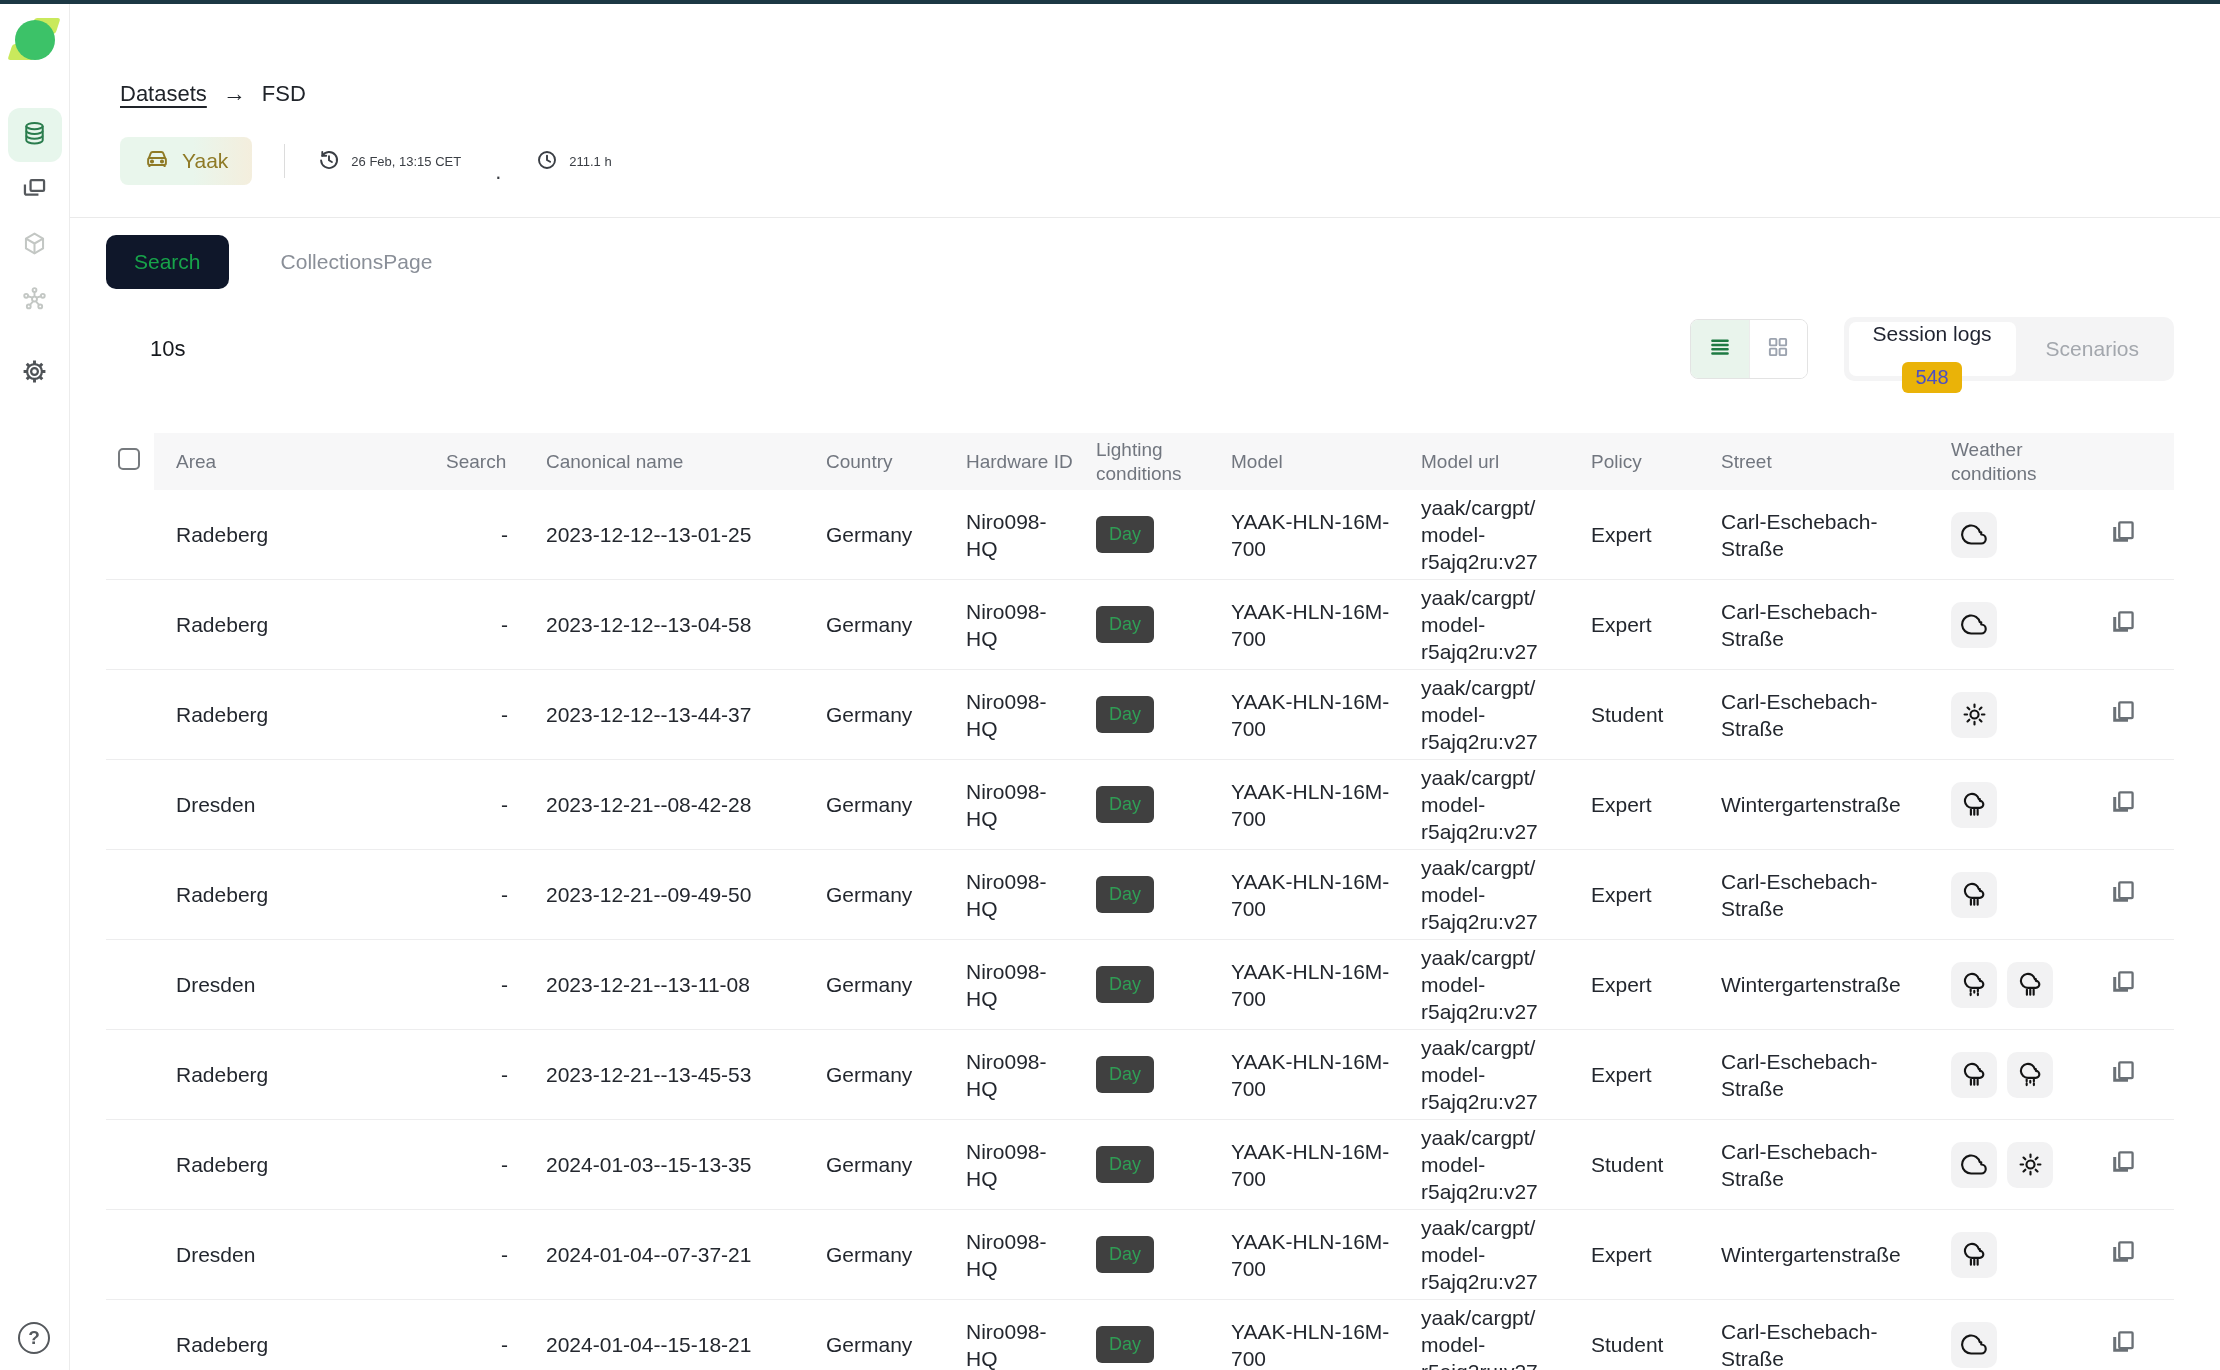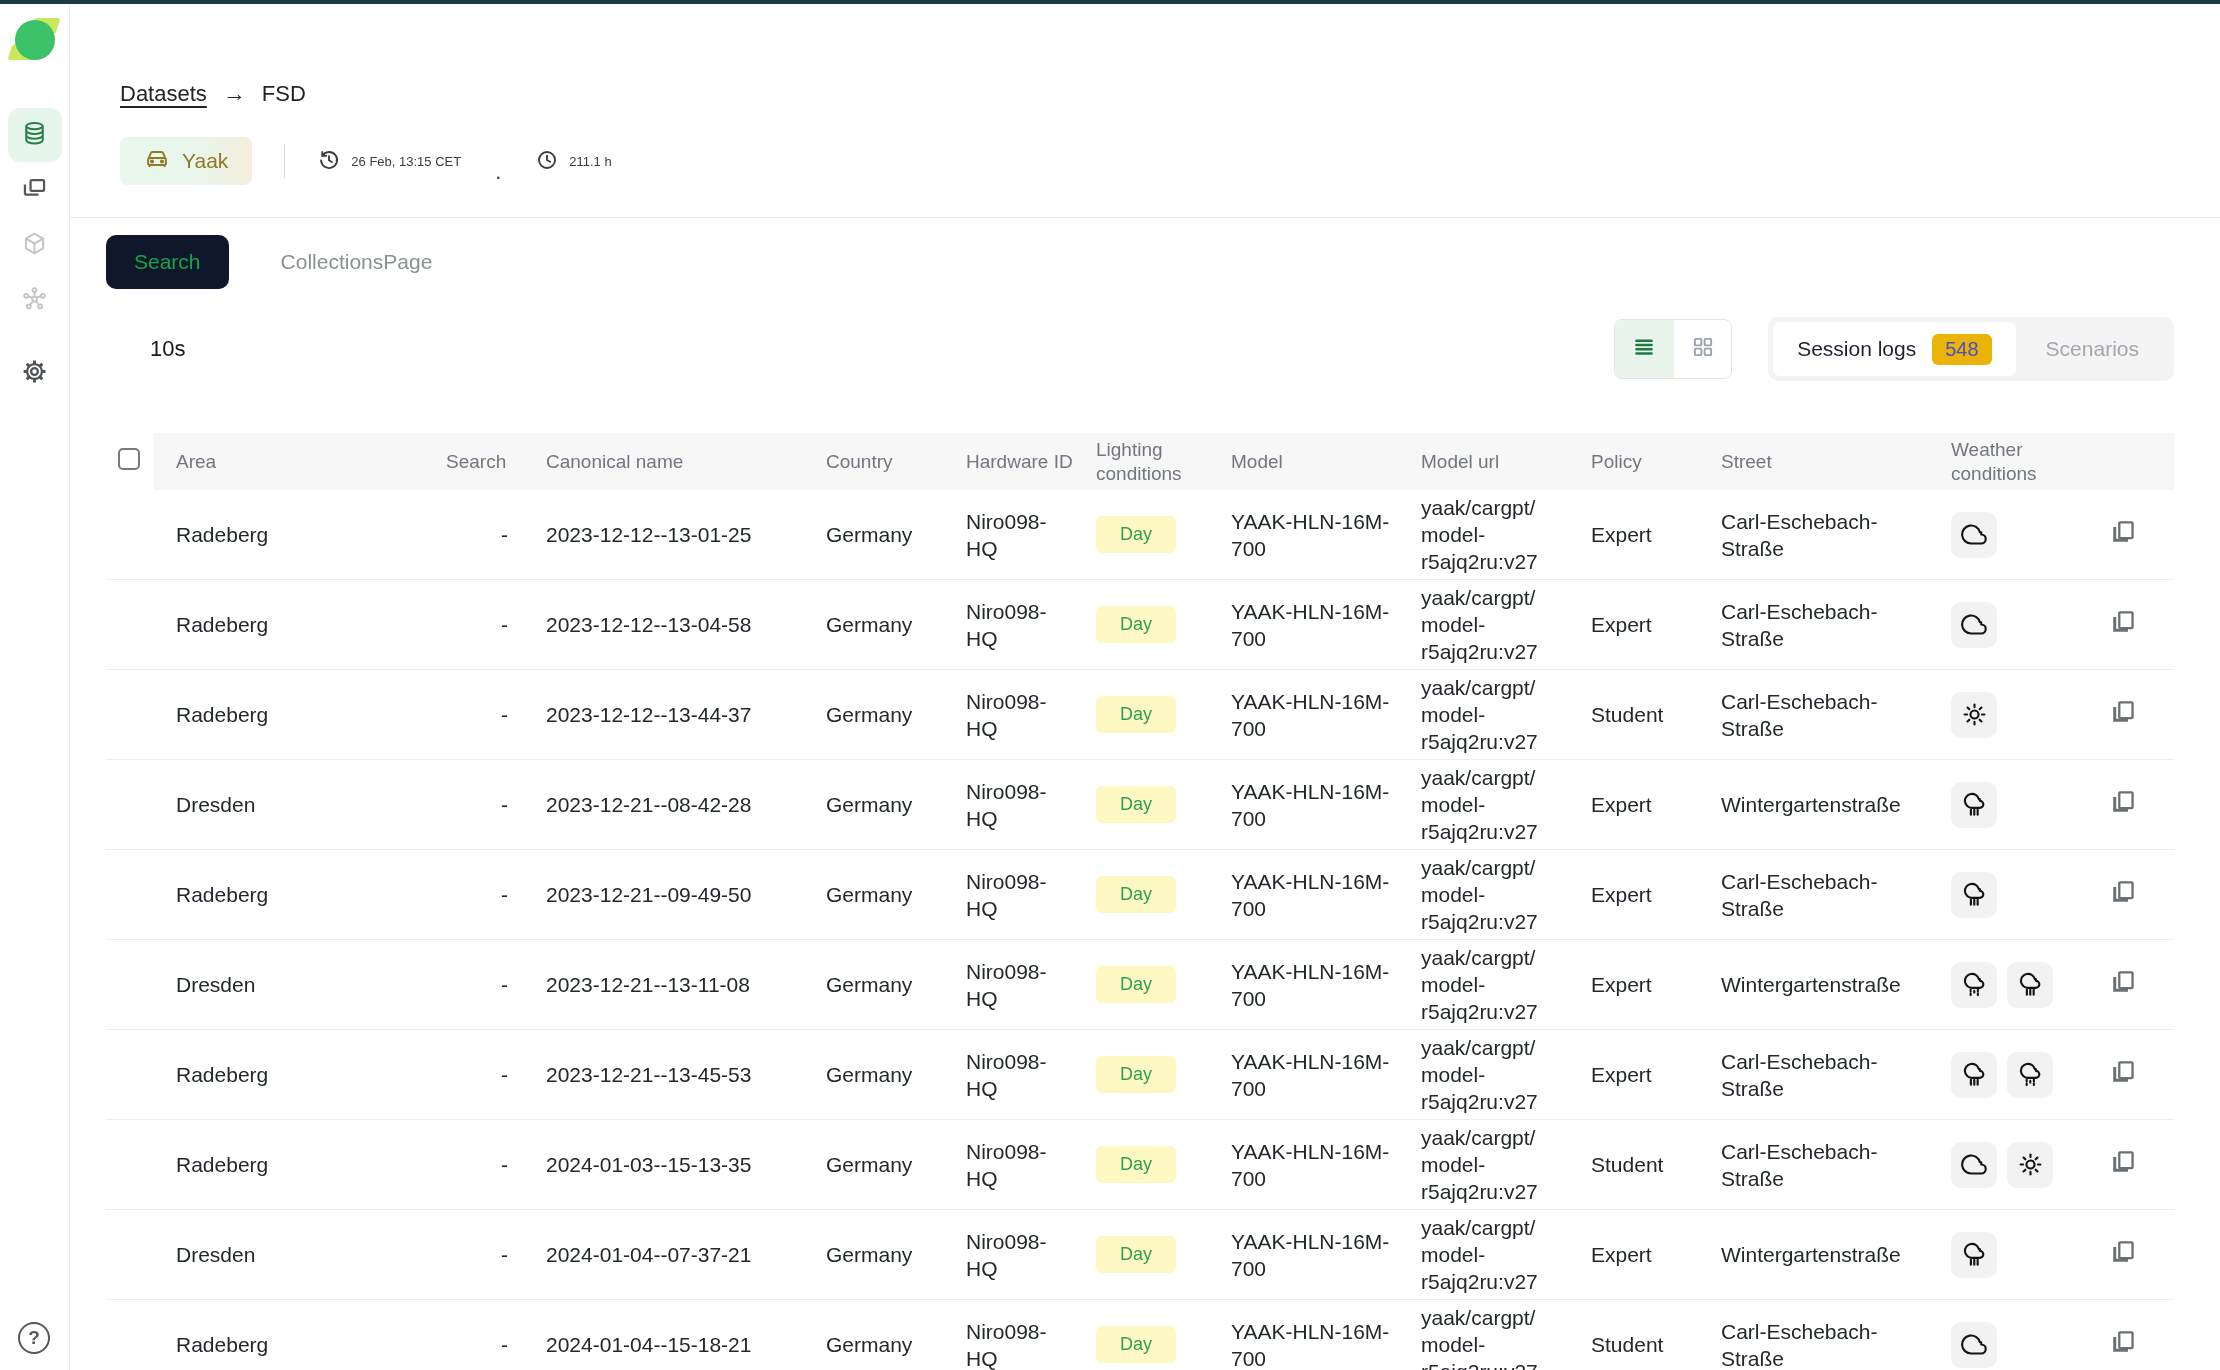--- a/index.html
+++ b/index.html
@@ -52,35 +52,35 @@
   .search-icon { position:absolute; left:18px; top:17px; width:28px; height:28px; color:#8b9097; }
   .filter-icon { position:absolute; right:20px; top:18px; width:26px; height:26px; color:#6d7278; cursor:pointer; }
   .duration { margin-left:44px; font-size:22px; color:#15181d; }
   .view-toggle { margin-left:auto; display:flex; border:1px solid #e3e3e3; border-radius:8px; overflow:hidden; }
   .vt-btn { width:58px; height:58px; display:flex; align-items:center; justify-content:center; cursor:pointer; background:#fff; }
   .vt-btn svg { width:26px; height:26px; }
   .vt-btn.active { background:#e9f4ec; color:#1e7a43; }
   .vt-btn.idle { color:#9ca3af; border-left:1px solid #ececec; }
   .segmented { margin-left:36px; background:#f4f4f5; border-radius:10px; padding:5px; display:flex; align-items:center; }
   .segment-active { background:#fff; border-radius:7px; height:54px; display:flex; align-items:center; gap:16px;
-                    padding:0 24px; font-size:21px; color:#1f2330; cursor:pointer; }
+                    padding:0 24px; font-size:21px; color:#1f2330; cursor:pointer;flex-direction:column; }
   .count-badge { background:#eab308; color:#4b4fc3; border-radius:6px; padding:4px 13px; font-size:20px; }
   .segment-idle { padding:0 30px; font-size:21px; color:#a3a7ad; cursor:pointer; }
   
   table { margin-top:52px; border-collapse:collapse; table-layout:fixed; width:2068px; }
   thead th { background:#f7f7f8; height:57px; font-weight:400; color:#71767f; text-align:left;
              padding-left:22px; font-size:19px; line-height:24px; vertical-align:middle; }
   thead th.checkbox-col { background:#fff; padding-left:12px; }
   .checkbox { display:inline-block; width:22px; height:22px; border:2.4px solid #767a7e; border-radius:5px; cursor:pointer; background:#fff; }
   tbody tr { height:81px; border-bottom:1px solid #ededee; cursor:pointer; }
   tbody td { vertical-align:middle; padding:4px 0 4px 22px; font-size:21px; color:#23272e; line-height:27px; }
   tbody td.checkbox-col, thead th.checkbox-col { padding-left:12px; }
   td.bitrate { text-align:right; padding-right:16px; padding-left:0; }
   td.wrap { overflow-wrap:break-word; }
-  .day-badge { display:inline-block; background:#fef9c3; color:#2f9e55; border-radius:6px; padding:5px 24px; font-size:18px; }
+  .day-badge { display:inline-block; background:#404040; color:#2f9e55; border-radius:6px; padding:5px 13px; font-size:18px; }
   .weather-chip { display:inline-flex; align-items:center; justify-content:center; width:46px; height:46px;
                   border-radius:10px; background:#f2f2f3; color:#141414; margin-right:10px; vertical-align:middle; }
   .weather-chip svg { width:27px; height:27px; }
   td.actions { padding-left:30px; }
   .copy-btn { display:inline-flex; width:28px; height:28px; color:#6a7076; cursor:pointer; }
   .copy-btn svg { width:28px; height:28px; }
 </style>
 </head>
 <body>
 

